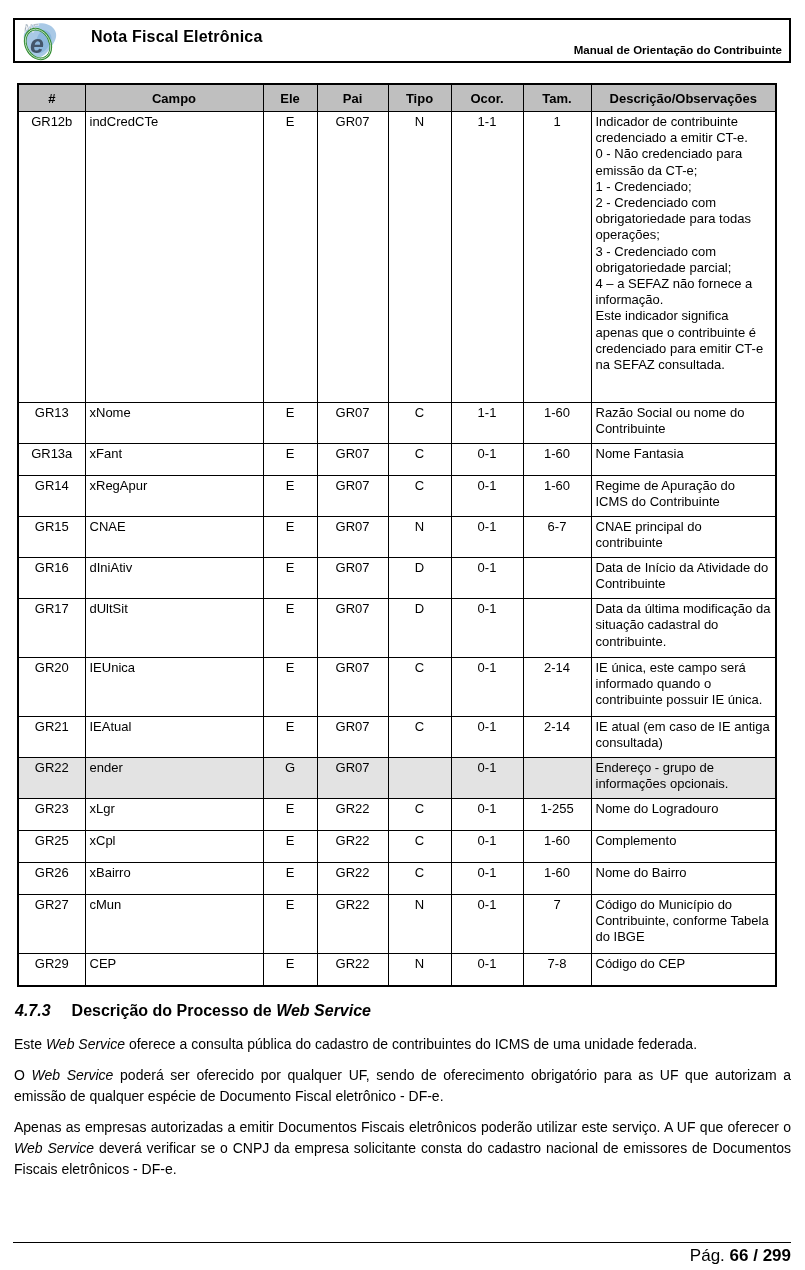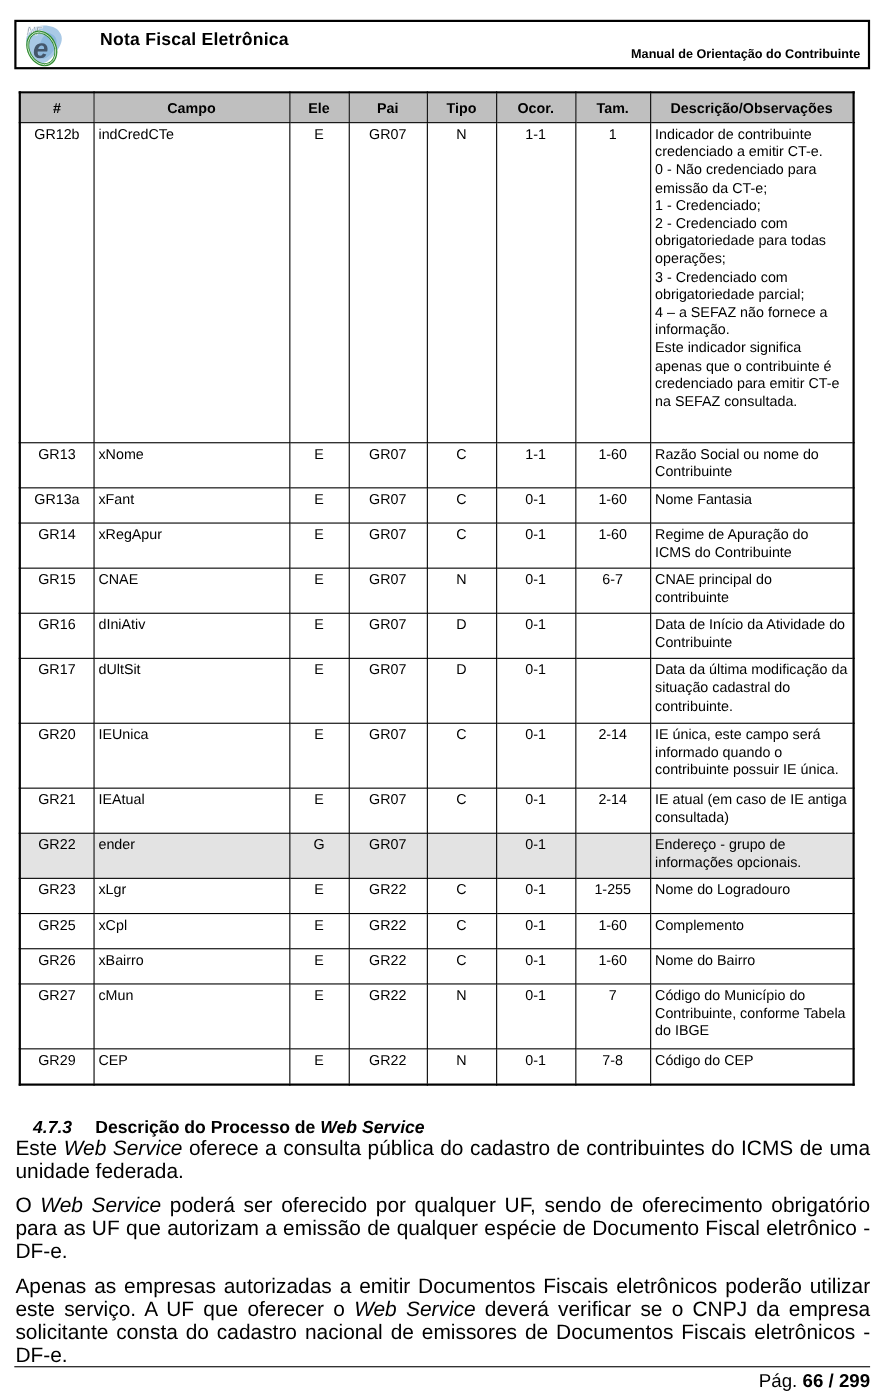--- a/index.html
+++ b/index.html
@@ -39,29 +39,29 @@
     vertical-align:middle; height:24px; padding:1px 2px;
   }
   .field-table td { padding:2px 4px; line-height:16.2px; height:24px; }
   .c-id, .c-ele, .c-pai, .c-tipo, .c-ocor, .c-tam { text-align:center; }
   .c-campo { padding-left:7px; }
   .c-desc  { padding-left:6px; padding-right:2px; white-space:pre-line; }
   tr.hl td { background:#e3e3e3; }
 
   
   .section-heading {
-    position:absolute; left:14px; top:1001px; margin:16px;
+    position:absolute; left:14px; top:1001px; margin:1px;
     font-size:16px; font-weight:bold;
   }
   .section-number { font-style:italic; margin-right:21px; }
   .section-title-italic { font-style:italic; }
 
   .paragraphs { position:absolute; left:14px; top:1034px; width:777px; }
   .paragraphs p {
-    margin:0 0 10px 0; font-size:19px; line-height:21px;
+    margin:0 0 10px 0; font-size:14px; line-height:21px;
     text-align:justify;
   }
 
   
   .footer {
     position:absolute; left:13px; top:1242px; width:778px;
     border-top:1.5px solid #000; text-align:right;
     font-size:17px; padding-top:3px; box-sizing:border-box;
   }
   .footer b { font-weight:bold; }

